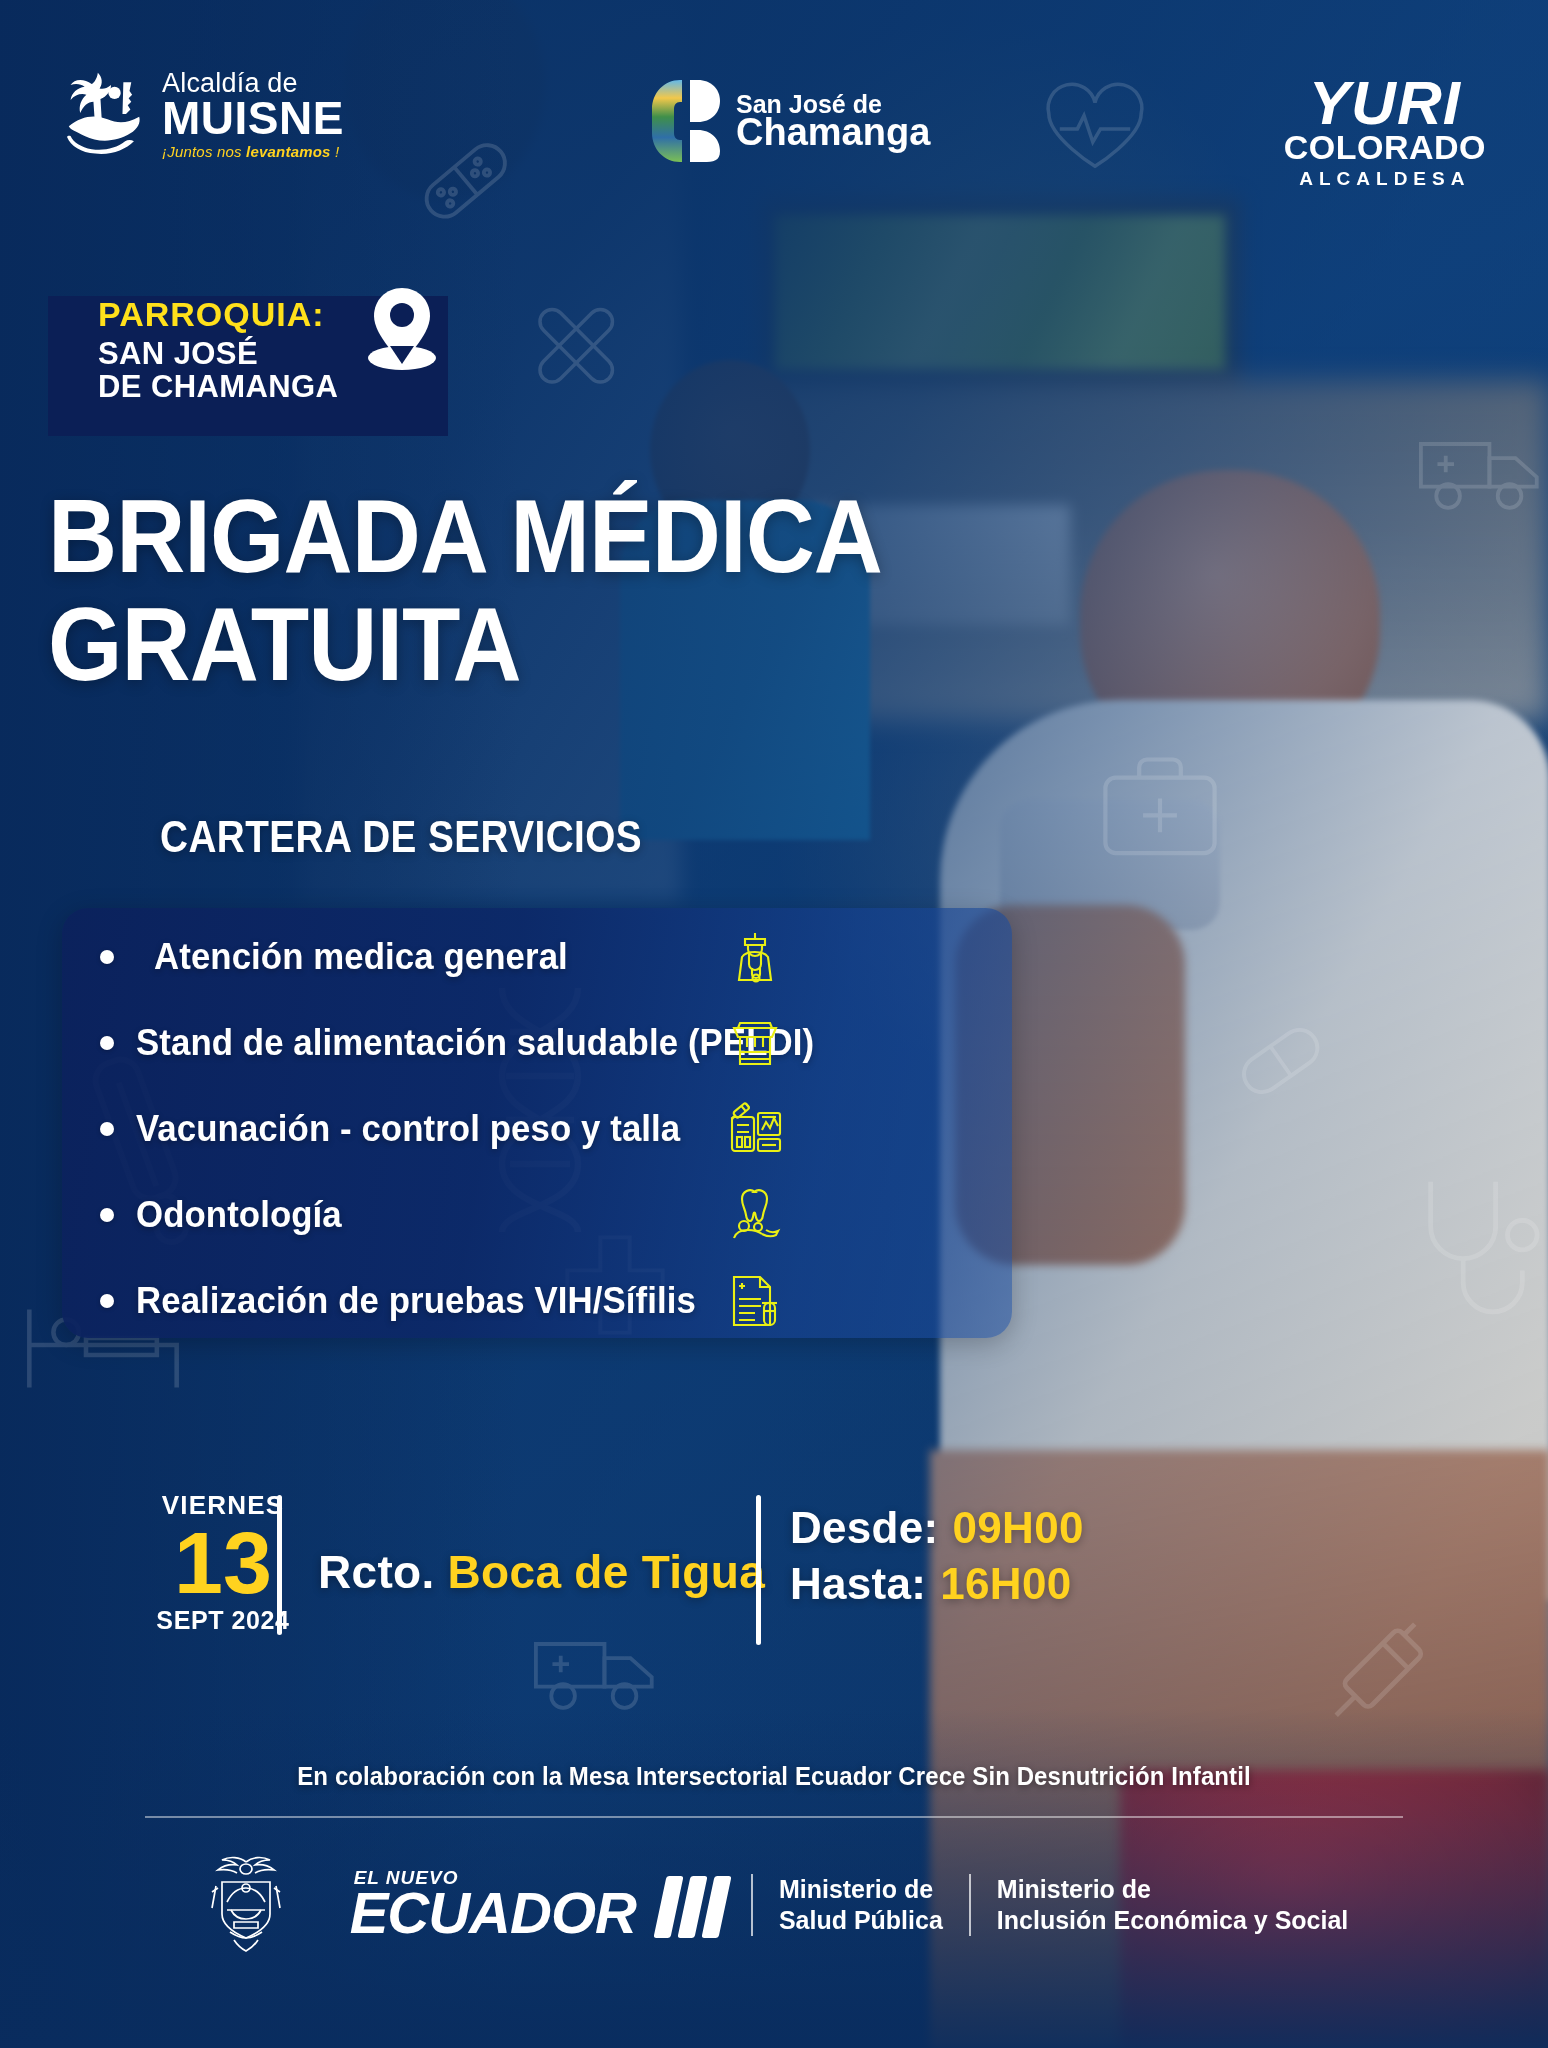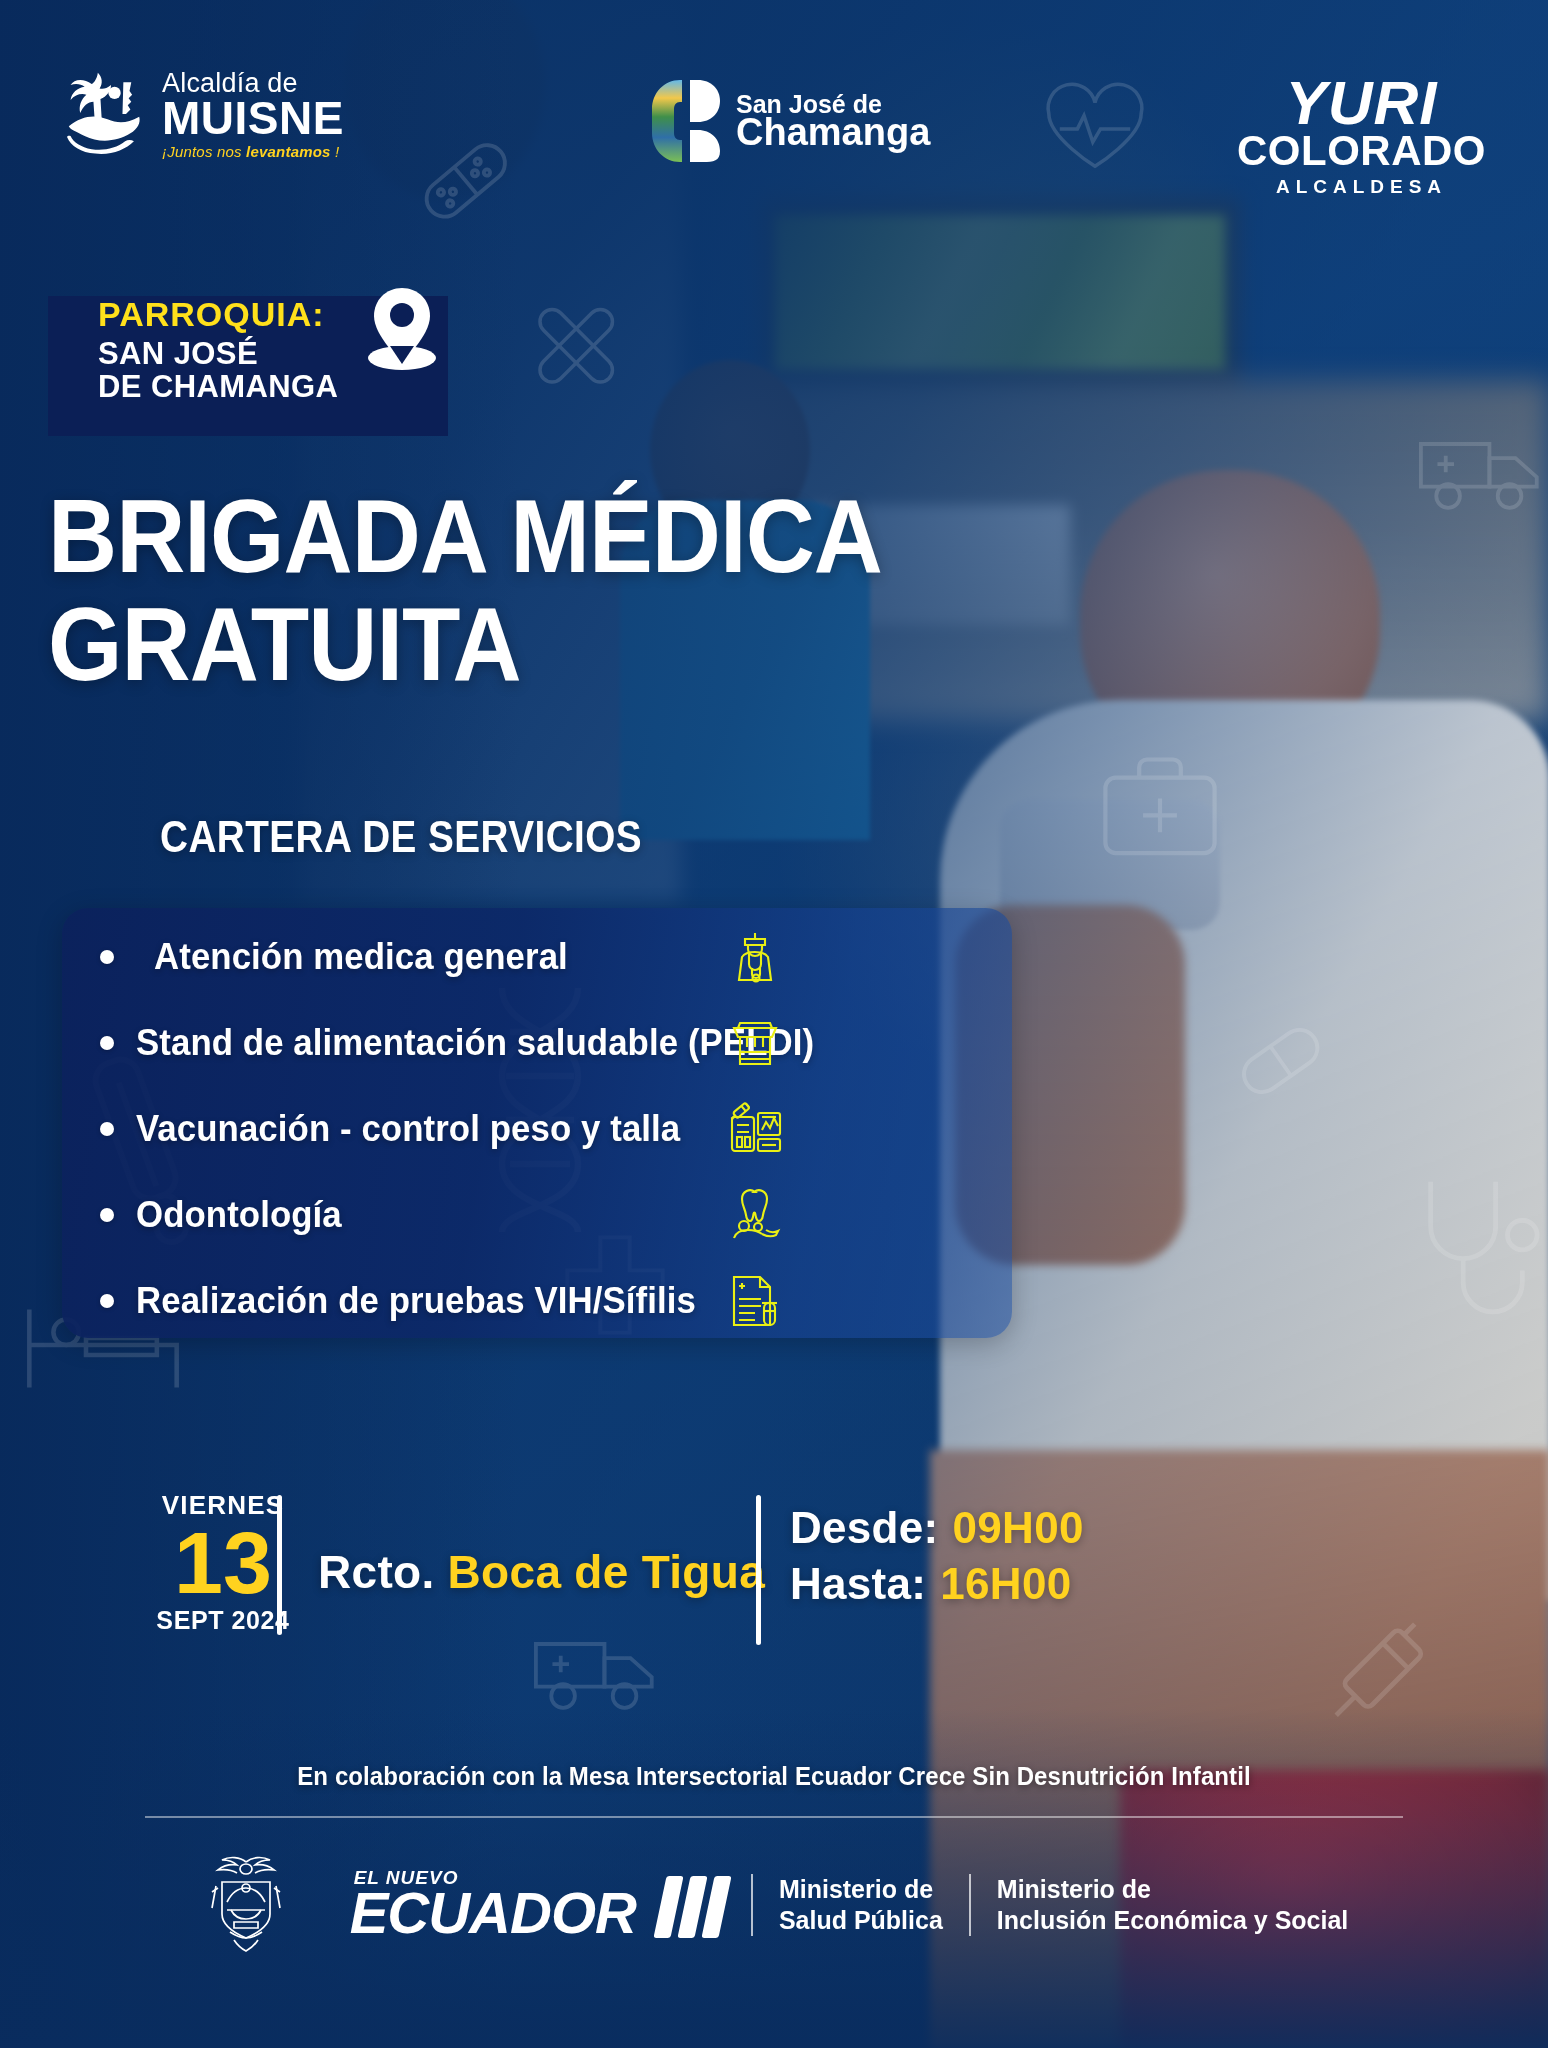--- a/index.html
+++ b/index.html
@@ -131,21 +131,21 @@
   .muisne-l3{font-size:15px;font-style:italic;color:#ffd21f;margin-top:3px;letter-spacing:.2px;}
   .muisne-l3 b{color:#ffd21f;}
 
   .logo-chamanga{position:absolute;left:650px;top:78px;display:flex;align-items:center;gap:14px;}
   .cham-text{color:#fff;line-height:1;}
   .cham-l1{font-size:25px;font-weight:600;}
   .cham-l2{font-size:38px;font-weight:800;margin-top:-4px;}
 
   .logo-yuri{position:absolute;right:62px;top:72px;text-align:center;color:#fff;line-height:1;}
   .yuri-l1{font-size:62px;font-weight:800;font-style:italic;letter-spacing:1px;}
-  .yuri-l2{font-size:42px;font-weight:800;letter-spacing:.5px;margin-top:-4px;}
+  .yuri-l2{font-size:34px;font-weight:800;letter-spacing:.5px;margin-top:-4px;}
   .yuri-l3{font-size:19px;font-weight:600;letter-spacing:6px;margin-top:5px;}
 
   
   .parroquia{
     position:absolute;left:48px;top:296px;width:400px;height:140px;
     background:#0b1f56;display:flex;
   }
   .parroquia .txt{padding-left:50px;color:#fff;line-height:1.06;}
   .parroquia .p1{font-size:34px;font-weight:800;color:#ffe01b;letter-spacing:1px;}
   .parroquia .p2{font-size:31px;font-weight:800;letter-spacing:.4px;margin-top:6px;}

